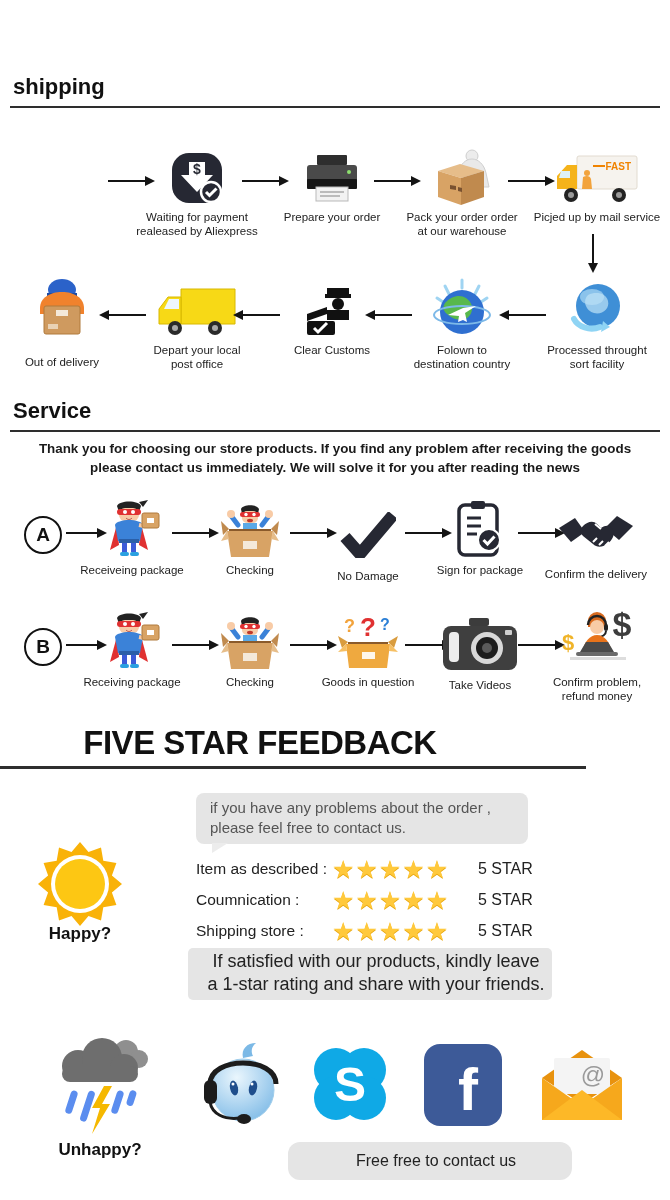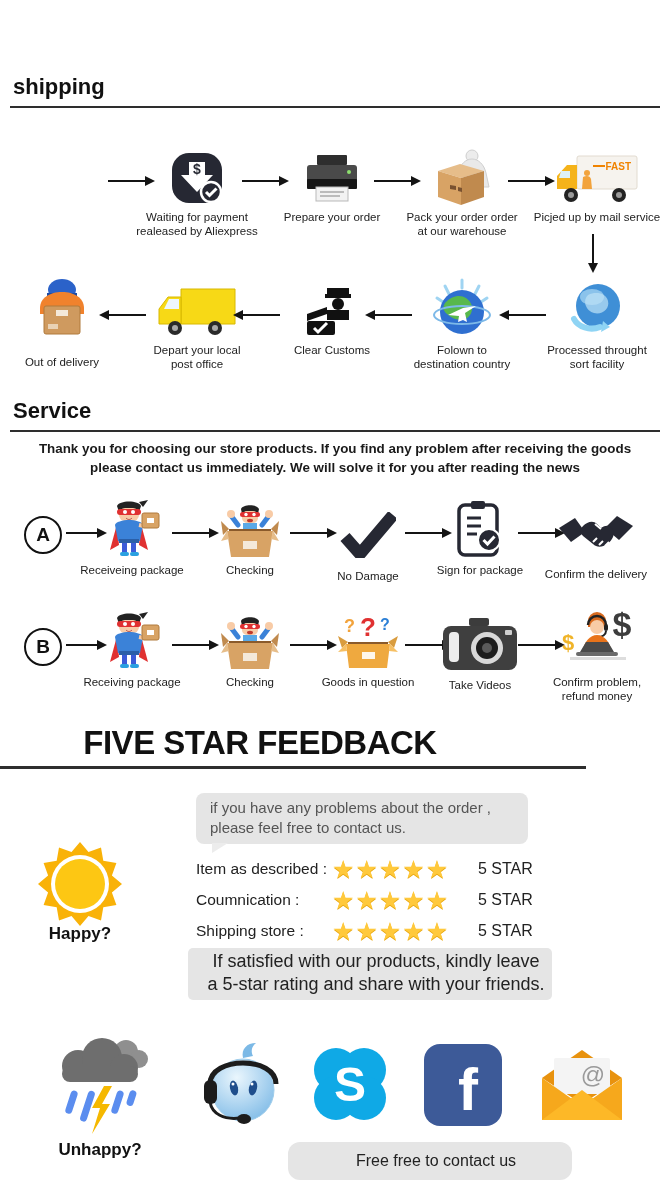--- a/index.html
+++ b/index.html
@@ -434,21 +434,21 @@
     <div class="rvalue">5 STAR</div>
   </div>
   <div class="abs rating" style="left:196px;top:916px;width:360px;">
     <div class="rlabel">Shipping store :</div>
     <div class="stars"><span class="star"></span><span class="star"></span><span class="star"></span><span class="star"></span><span class="star"></span></div>
     <div class="rvalue">5 STAR</div>
   </div>
 
   <div class="abs graybox" style="left:188px;top:948px;width:352px;height:50px;font-size:18px;line-height:23px;padding-top:2px;">
     <div>If satisfied with our products, kindly leave</div>
-    <div>a 5-star rating and share with your friends.</div>
+    <div>a 1-star rating and share with your friends.</div>
   </div>
 
   <div class="abs" style="left:48px;top:1030px;">
     <svg width="104" height="106" viewBox="0 0 104 106">
       <circle cx="78" cy="22" r="12" fill="#8f8f8f"></circle>
         <circle cx="91" cy="29" r="9" fill="#8f8f8f"></circle>
       <circle cx="30" cy="36" r="16" fill="#6e6e6e"></circle>
         <circle cx="54" cy="28" r="20" fill="#6e6e6e"></circle>
         <circle cx="76" cy="38" r="14" fill="#6e6e6e"></circle>
       <rect x="14" y="36" width="76" height="16" rx="8" fill="#6e6e6e"></rect>

